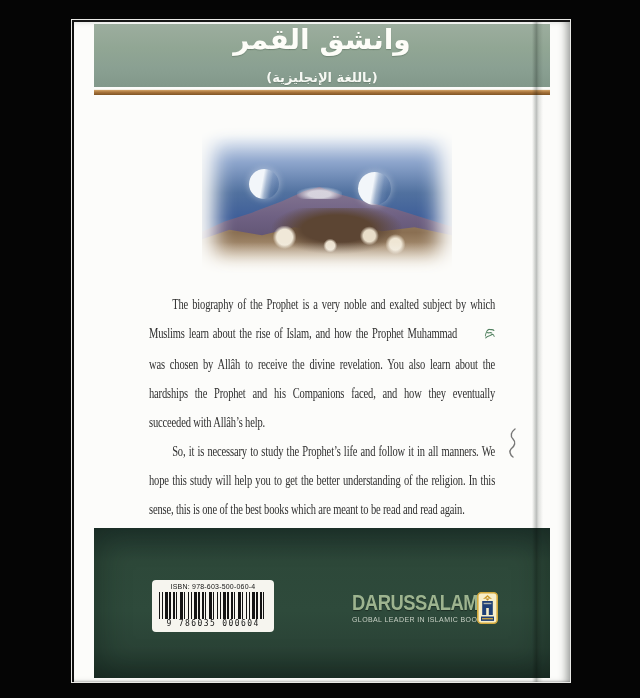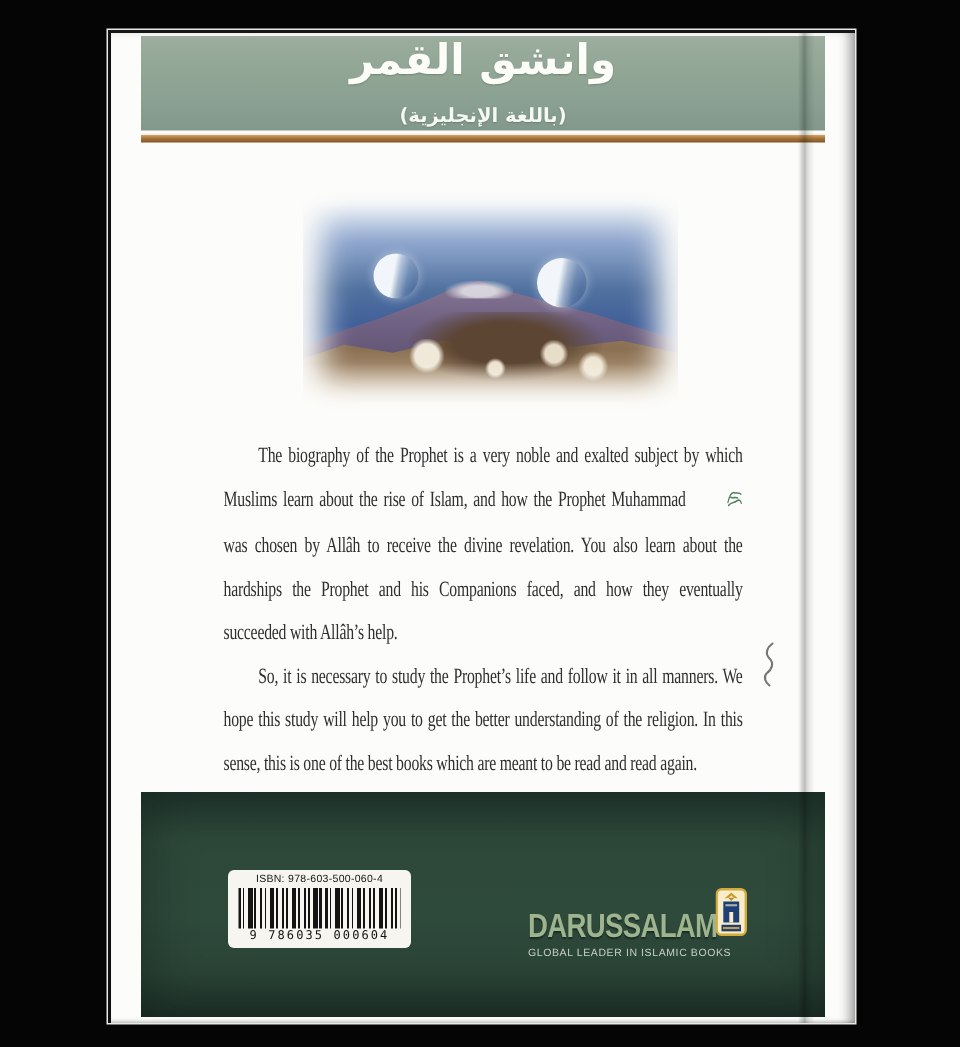--- a/index.html
+++ b/index.html
@@ -57,21 +57,21 @@
   .band-bottom{position:absolute;left:20px;top:506px;width:456px;height:150px;
         background:linear-gradient(180deg,#223830 0%,#2d4839 22%,#2e4a3b 55%,#2a4336 80%,#1f332a 100%);
         box-shadow:inset 0 0 30px 6px rgba(10,20,15,.35);}
   .barcode{position:absolute;left:58px;top:52px;width:122px;height:52px;background:#f6f5ef;
         border-radius:4px;padding:2px 3px;box-sizing:border-box;text-align:center;}
   .isbn-label{font-size:7px;line-height:9px;color:#141414;letter-spacing:.2px;white-space:nowrap;}
   .bars{height:27px;margin:1px 4px 0 4px;
         background:repeating-linear-gradient(90deg,#141414 0 1.5px,#f6f5ef 1.5px 3px,#141414 3px 4px,#f6f5ef 4px 6.5px,#141414 6.5px 9.5px,#f6f5ef 9.5px 10.5px,#141414 10.5px 12px,#f6f5ef 12px 14.5px);}
   .ean-digits{font-family:"DejaVu Sans Mono",monospace;font-size:8px;line-height:10px;
         color:#141414;letter-spacing:1.4px;white-space:nowrap;}
-  .publisher{position:absolute;left:258px;top:80px;width:124px;}
+  .publisher{position:absolute;left:258px;top:64px;width:124px;}
   .pub-name{font-weight:bold;font-size:20px;line-height:20px;color:#9db48f;
         letter-spacing:-.5px;transform:scale(.92,1.12);transform-origin:0 50%;white-space:nowrap;
         text-shadow:0 1px 1px rgba(0,0,0,.4);}
   .pub-tagline{font-size:7px;line-height:9px;color:#c7d0c4;letter-spacing:.4px;
         margin-top:3px;white-space:nowrap;}
   .emblem{position:absolute;left:383px;top:64px;width:21px;height:32px;}
   
   .crease{position:absolute;left:458px;top:0;width:11px;height:100%;mix-blend-mode:multiply;
         background:linear-gradient(90deg,rgba(40,50,44,0) 0%,rgba(40,50,44,.30) 40%,rgba(40,50,44,.12) 62%,rgba(40,50,44,0) 100%);}
 </style>

